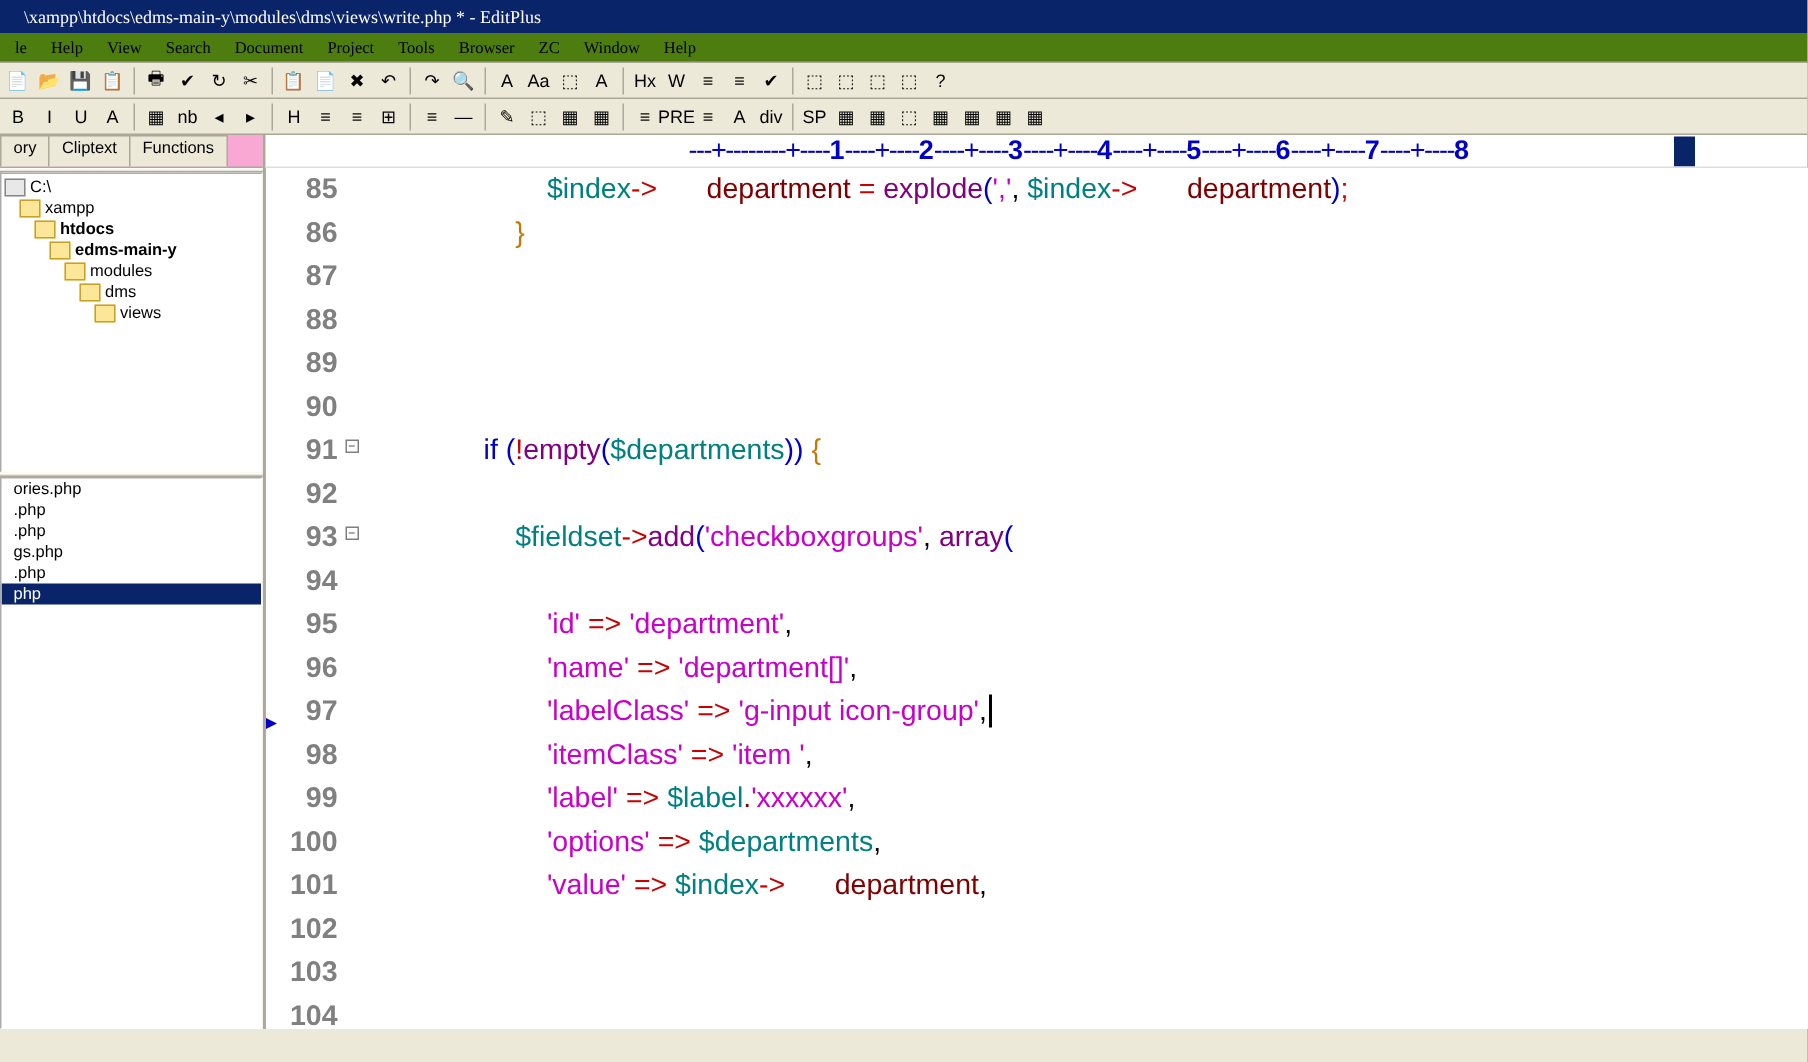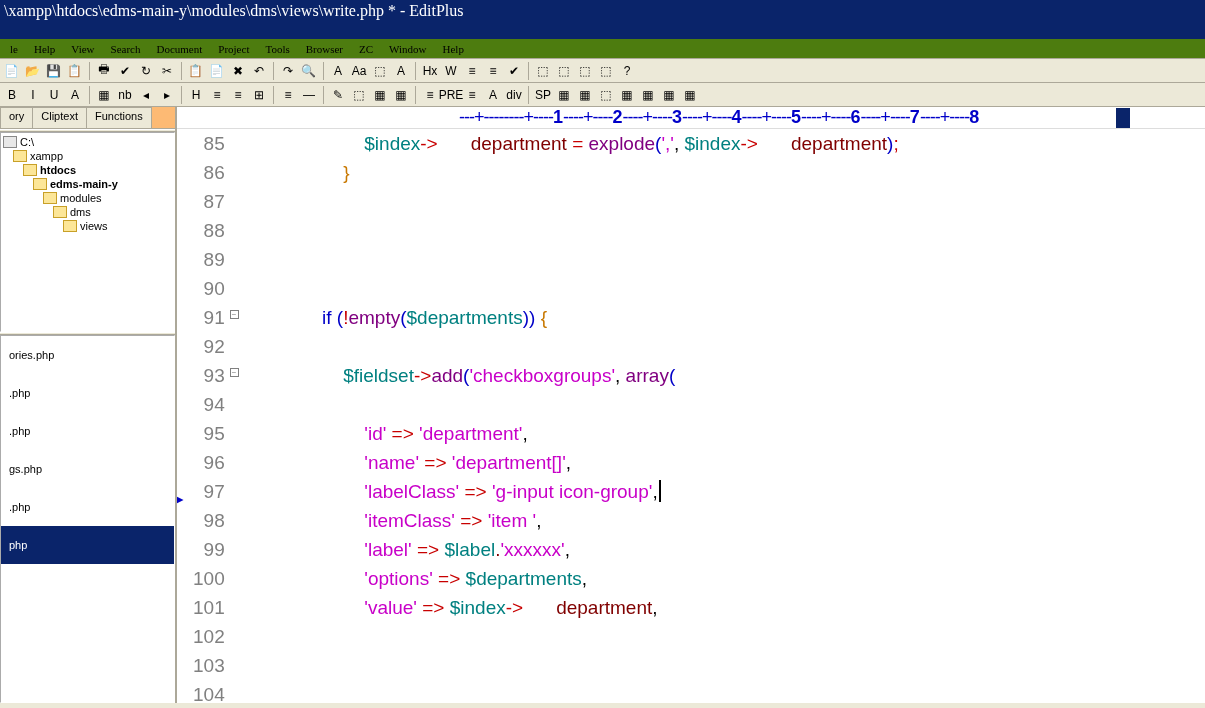--- a/index.html
+++ b/index.html
@@ -1,48 +1,48 @@
 <!DOCTYPE html>
 <html><head>
 <meta charset="utf-8">
 <style>
 * { margin:0; padding:0; box-sizing:border-box; font-family:"Segoe UI",Tahoma,sans-serif; }
 body { background:#ece9d8; font-size:11px; overflow:hidden; }
 
-.titlebar { background:linear-gradient(#0a246a,#0a246a); color:#fff; height:39px; line-height:22px; padding:0 4px; font-family:Tahoma; font-size:16px; }
+.titlebar { background:linear-gradient(#0a246a,#0a246a); color:#fff; height:22px; line-height:22px; padding:0 16px; font-family:Tahoma; font-size:12px; }
 .menubar { background:#4d7c0f; border-bottom:1px solid #aca899; height:20px; display:flex; align-items:center; padding:0 2px; }
 .menubar span { padding:2px 8px; font-size:11px; font-family:Tahoma; }
 .toolbar { background:#ece9d8; border-bottom:1px solid #aca899; height:24px; display:flex; align-items:center; padding:0 2px; gap:1px; }
 .toolbar .btn { width:20px; height:20px; display:flex; align-items:center; justify-content:center; font-size:12px; }
 .toolbar .sep { width:1px; height:18px; background:#aca899; margin:0 3px; }
 
-.tabs-panel { background:#fdba74; border-bottom:1px solid #aca899; height:22px; display:flex; }
+.tabs-panel { background:#f9a8d4; border-bottom:1px solid #aca899; height:22px; display:flex; }
 .tabs-panel .tab { border:1px solid #aca899; border-bottom:none; padding:2px 8px; background:#ece9d8; font-size:11px; margin-right:-1px; }
 .tabs-panel > div { flex:1; }
 
 .main { display:flex; height:calc(100vh - 112px); }
 .sidebar { width:177px; display:flex; flex-direction:column; border-right:2px solid #aca899; background:#ece9d8; }
 .sidebar .resizer { height:3px; background:#ece9d8; border-top:1px solid #fff; border-bottom:1px solid #aca899; }
 .tree { background:#fff; border:1px inset #fff; flex:0 0 200px; overflow:auto; font-size:11px; padding:2px; }
 .tree .node { padding:1px 2px 1px 0; white-space:nowrap; display:flex; align-items:center; }
 .tree .icon-fold { width:14px; height:12px; display:inline-block; background:#fce698; border:1px solid #c8a028; margin-right:3px; }
 .tree .icon-drive { width:14px; height:12px; display:inline-block; background:#e8e8e8; border:1px solid #888; margin-right:3px; }
 .filelist { flex:1; background:#fff; border:1px inset #fff; overflow:auto; font-size:11px; }
-.filelist .file { padding:13px 8px; }
+.filelist .file { padding:1px 8px; }
 .filelist .file.sel { background:#0a246a; color:#fff; }
 
 .editor-outer { flex:1; display:flex; flex-direction:column; background:#f97316; position:relative; }
 .ruler { height:22px; background:#fff; border-bottom:1px solid #ddd; position:relative; white-space:nowrap; font-family:Consolas,monospace; font-size:18px; color:#0000c8; overflow:hidden; }
 .ruler-inner { position:absolute; left:282px; top:0; }
 .ruler .num { font-weight:bold; }
 .ruler .dash { color:#0000c8; letter-spacing:-1px; }
 .ruler .caret-pos { position:absolute; background:#0a246a; width:14px; height:20px; top:1px; }
 
 .editor { flex:1; display:flex; background:#fff; font-family:Consolas,"Courier New",monospace; font-size:19px; line-height:29px; overflow:auto; }
-.gutter { background:#fff; color:#808080; text-align:right; padding:0 8px 0 16px; user-select:none; }
+.gutter { background:#fff; color:#808080; text-align:right; padding:0 8px 0 16px; user-select:none;font-weight:bold; }
 .gutter .ln { height:29px; position:relative; }
 .gutter .ln .fold { position:absolute; right:-14px; top:7px; width:9px; height:9px; border:1px solid #808080; font-size:8px; line-height:7px; text-align:center; color:#808080; background:#fff; }
 .gutter .ln .ptr { position:absolute; left:-24px; top:7px; color:#0000c8; }
 .fold-bar { width:16px; background:#fff; }
 .code { padding-left:10px; white-space:pre; }
 .code .line { height:29px; }
 
 .c-var   { color:#008080; }
 .c-op    { color:#c80000; }
 .c-func  { color:#800080; }

